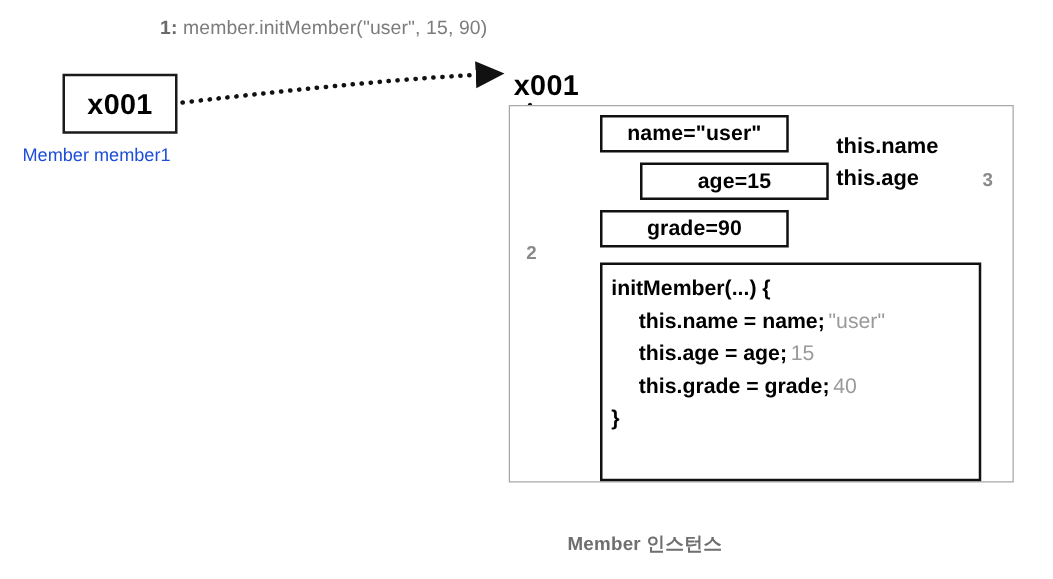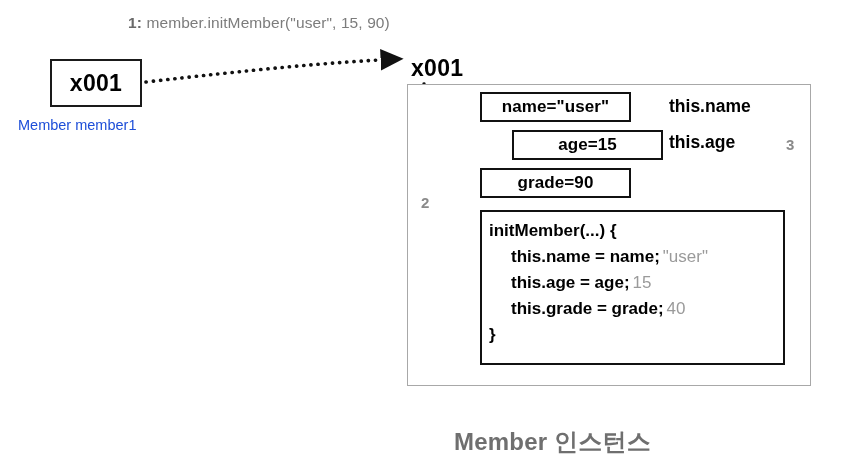--- a/index.html
+++ b/index.html
@@ -114,41 +114,41 @@
 
   
   .this-label {
     position: absolute;
     left: 669px;
     font-size: 17.5px;
     font-weight: bold;
     color: #000000;
     white-space: nowrap;
   }
-  .this-label.t0 { top: 96px; text-align: right; }
+  .this-label.t0 { top: 106px; text-align: right; }
   .this-label.t1 { top: 132px; }
   .this-label.t2 { top: 174px; }
 
   
   .step-marker {
     position: absolute;
     font-size: 15px;
     font-weight: bold;
     color: #8a8a8a;
   }
   .step-marker.s3 { left: 786px; top: 136px; }
   .step-marker.s2 { left: 421px; top: 194px; }
 
   
   .method-box {
     position: absolute;
     left: 480px;
     top: 210px;
     width: 305px;
-    height: 155px;
+    height: 175px;
     border: 2.5px solid #111111;
     background: #ffffff;
     box-sizing: border-box;
     padding: 6px 0 0 7px;
   }
   .code-line {
     font-size: 17px;
     font-weight: bold;
     color: #000000;
     line-height: 26px;
@@ -159,21 +159,21 @@
     font-weight: normal;
     color: #9a9a9a;
     margin-left: 3px;
   }
 
   
   .bottom-caption {
     position: absolute;
     left: 454px;
     top: 426px;
-    font-size: 24px;
+    font-size: 15px;
     font-weight: bold;
     color: #6f6f6f;
     letter-spacing: 0.2px;
     white-space: nowrap;
   }
 </style>
 </head>
 <body>
 
 <div id="canvas">

